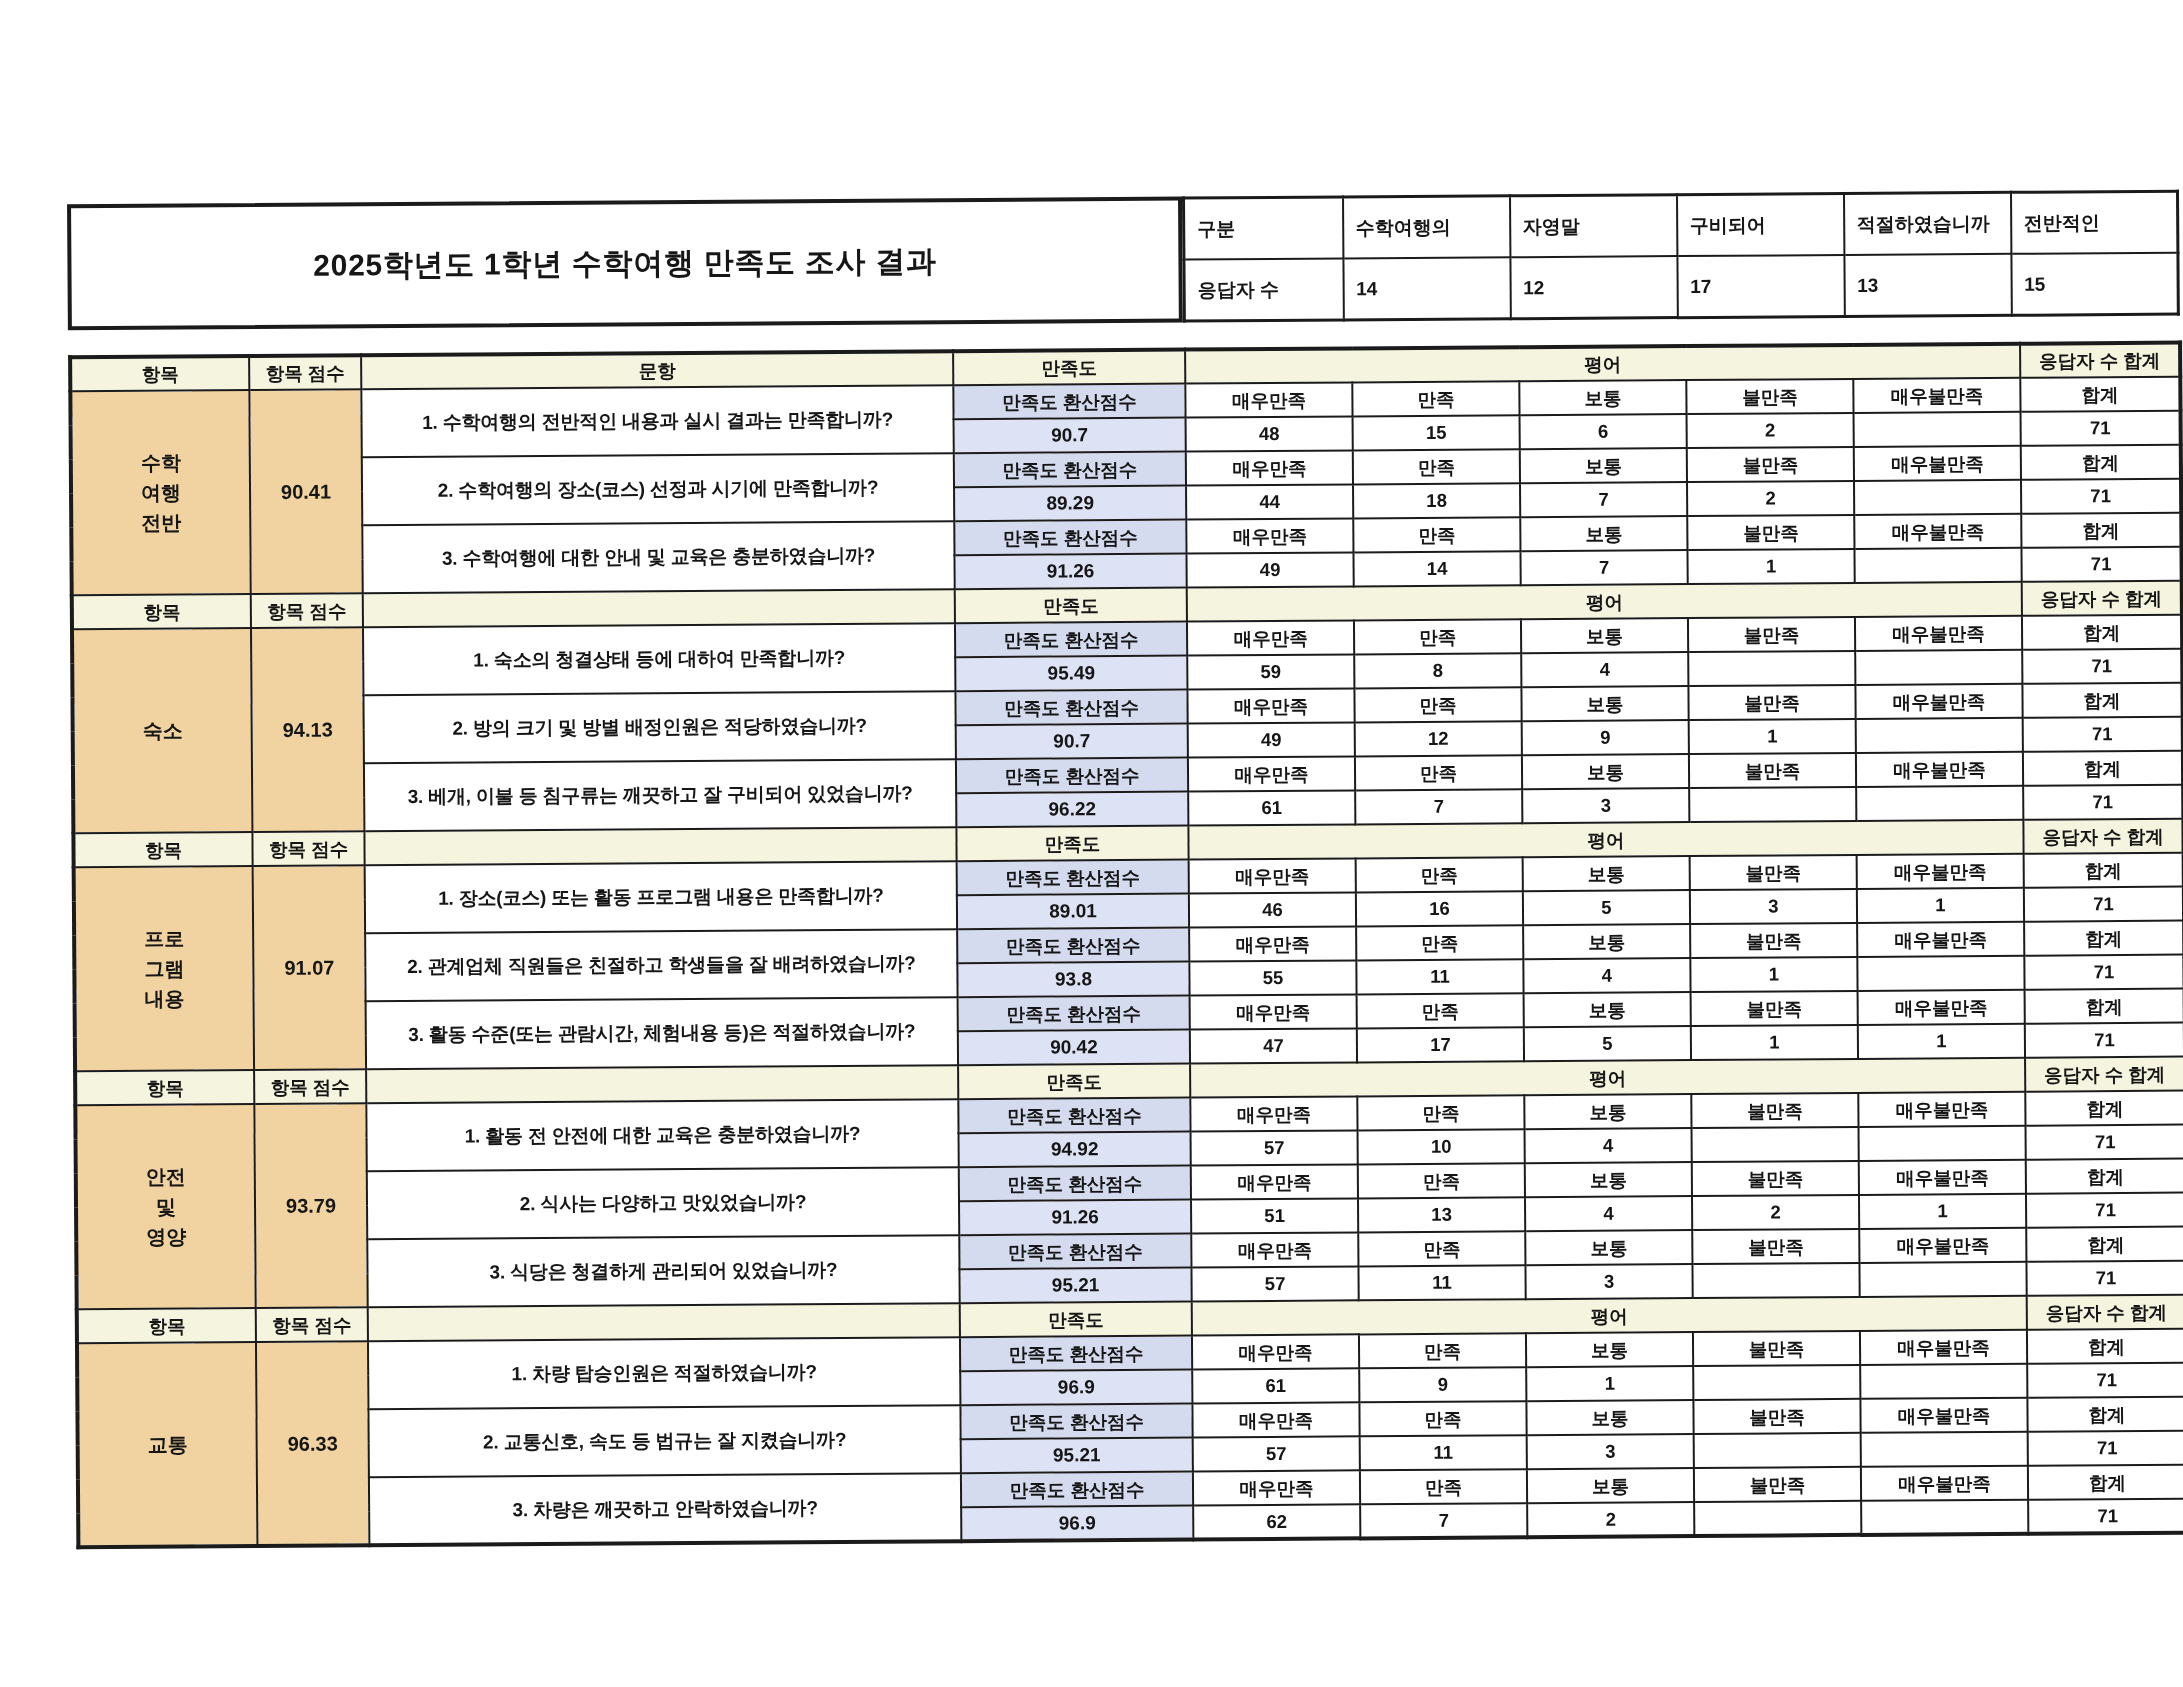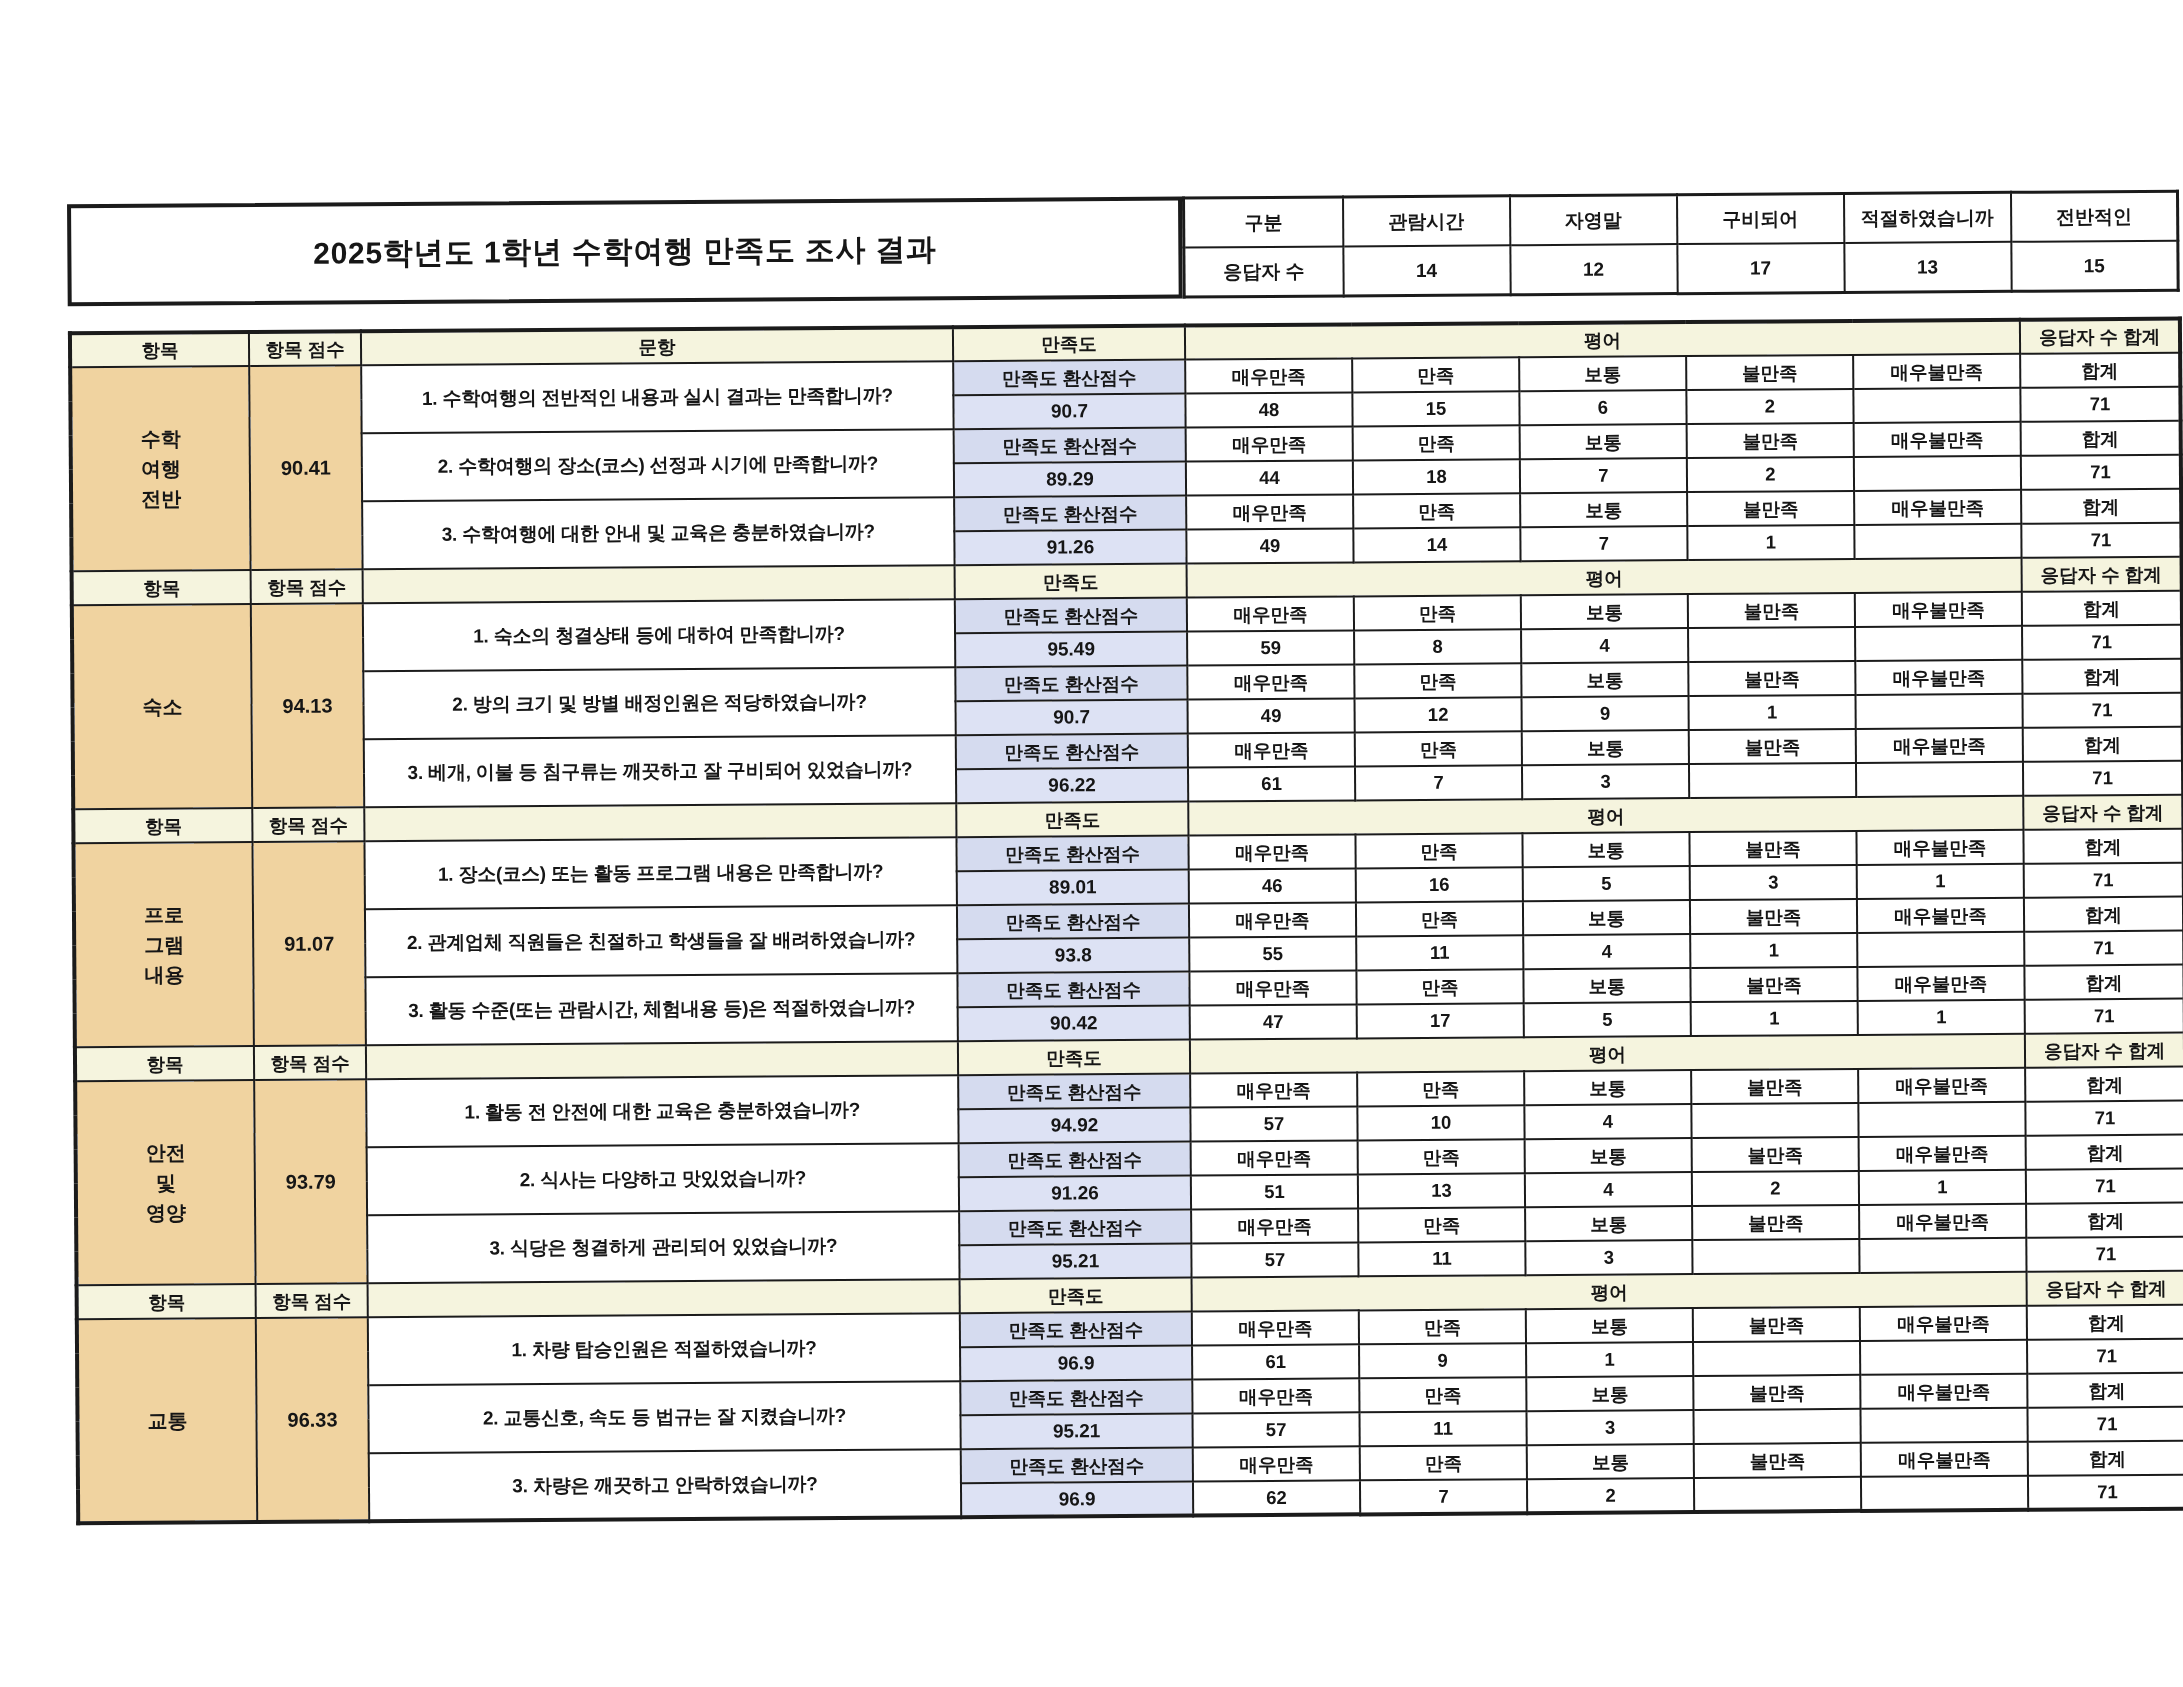--- a/index.html
+++ b/index.html
@@ -26,22 +26,22 @@
     display: flex; align-items: center; justify-content: center;
     background: #ffffff;
   }
   .title-text { font-size: 30px; font-weight: bold; letter-spacing: 0.7px; white-space: nowrap; }
   table { border-collapse: collapse; table-layout: fixed; }
   .dept-table { width: 992px; border: 3.3px solid #1b1b1b; background: #ffffff; }
   .dept-table th, .dept-table td {
     border: 2px solid #1b1b1b;
     height: 35px;
     font-size: 19px; font-weight: bold;
-    text-align: center; vertical-align: middle;
-    padding: 6px; overflow: hidden;
+    text-align: left; vertical-align: middle;
+    padding: 12px; overflow: hidden;
   }
   .main-table { width: 2112px; margin-top: 25px; border: 4px solid #1b1b1b; background: #ffffff; }
   .main-table th, .main-table td {
     border: 2px solid #1b1b1b;
     padding: 0;
     font-weight: bold;
     text-align: center; vertical-align: middle;
     overflow: hidden;
   }
   tr.row { height: 34px; }
@@ -71,21 +71,21 @@
         <col style="width:159px">
         <col style="width:167px">
           <col style="width:167px">
           <col style="width:167px">
           <col style="width:167px">
           <col style="width:167px">
       </colgroup>
       <tbody id="dept-body">
           <tr class="row">
             <th class="plain">구분</th>
-            <th class="plain">관람시간</th>
+            <th class="plain">수학여행의</th>
             <th class="plain">자영말</th>
             <th class="plain">구비되어</th>
             <th class="plain">적절하였습니까</th>
             <th class="plain">전반적인</th>
           </tr>
           <tr class="row">
             <th class="plain">응답자 수</th>
             <td class="plain">14</td>
             <td class="plain">12</td>
             <td class="plain">17</td>

